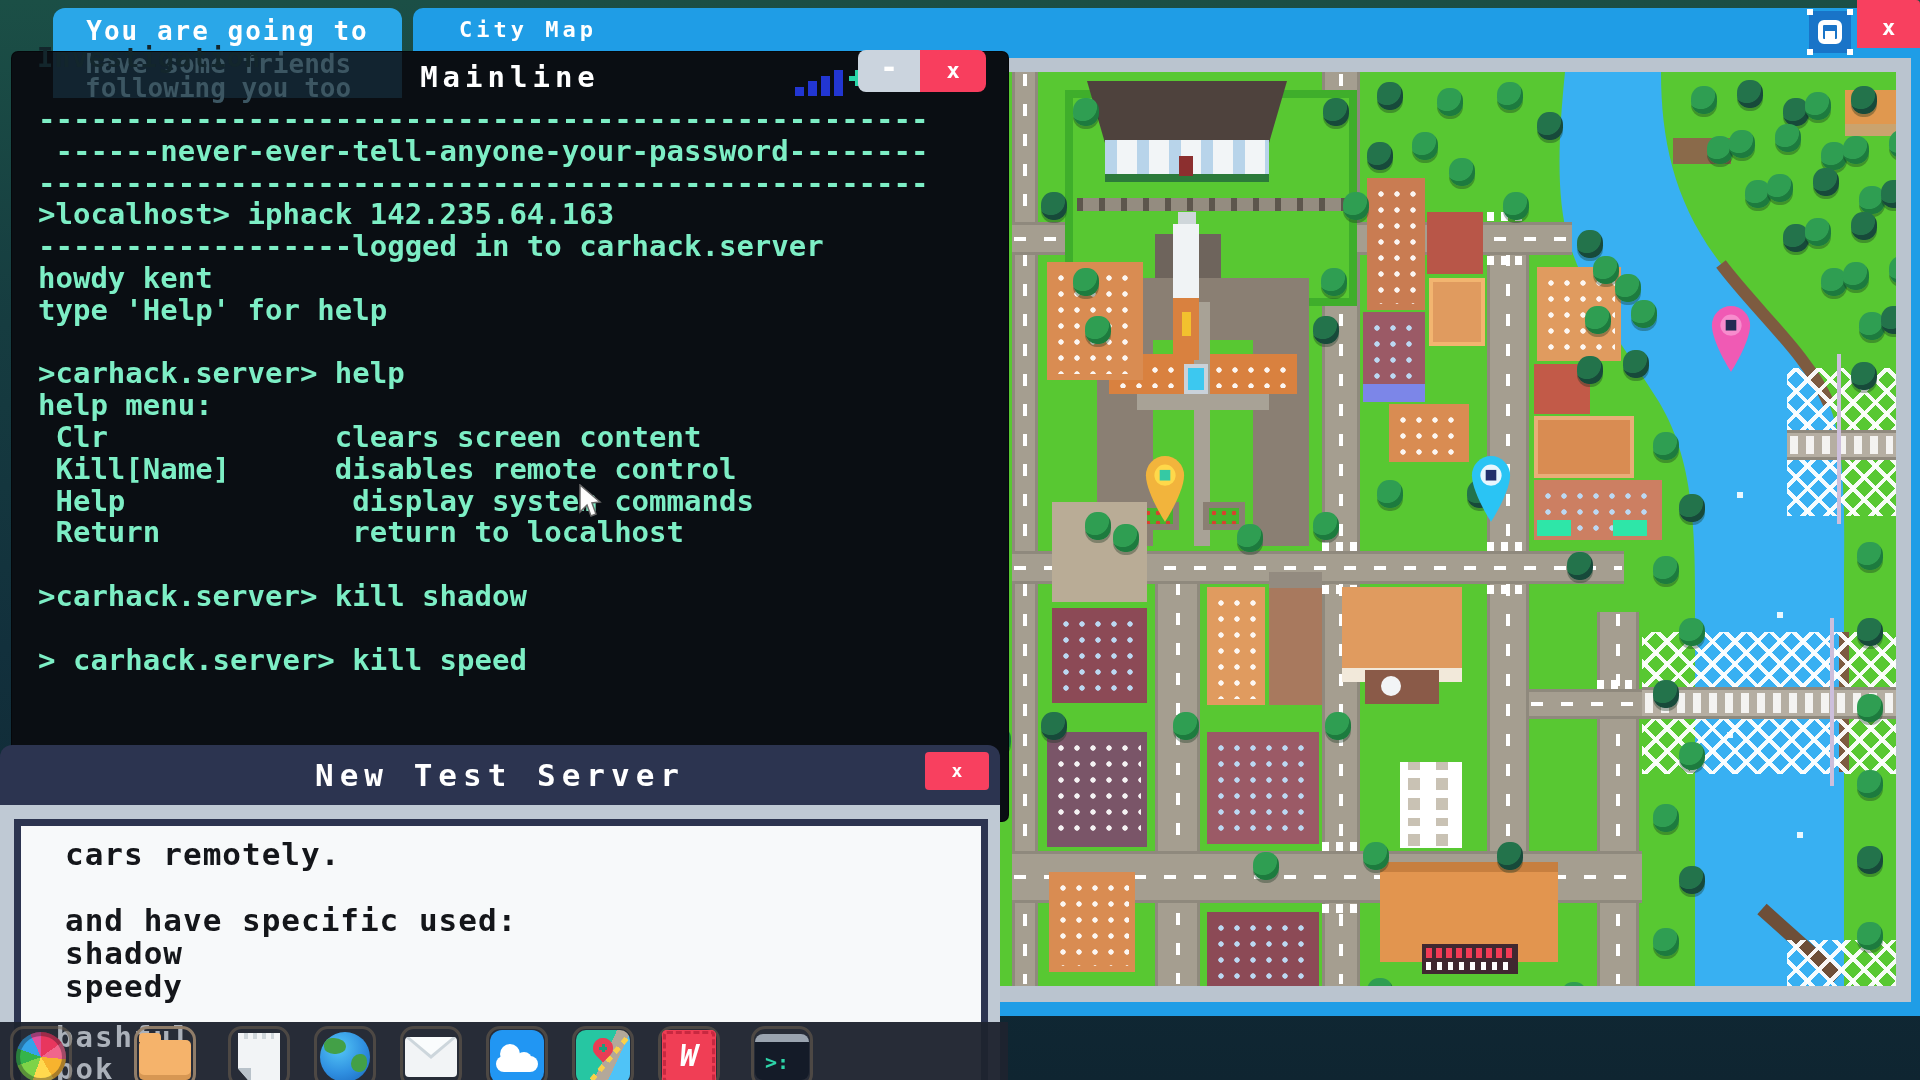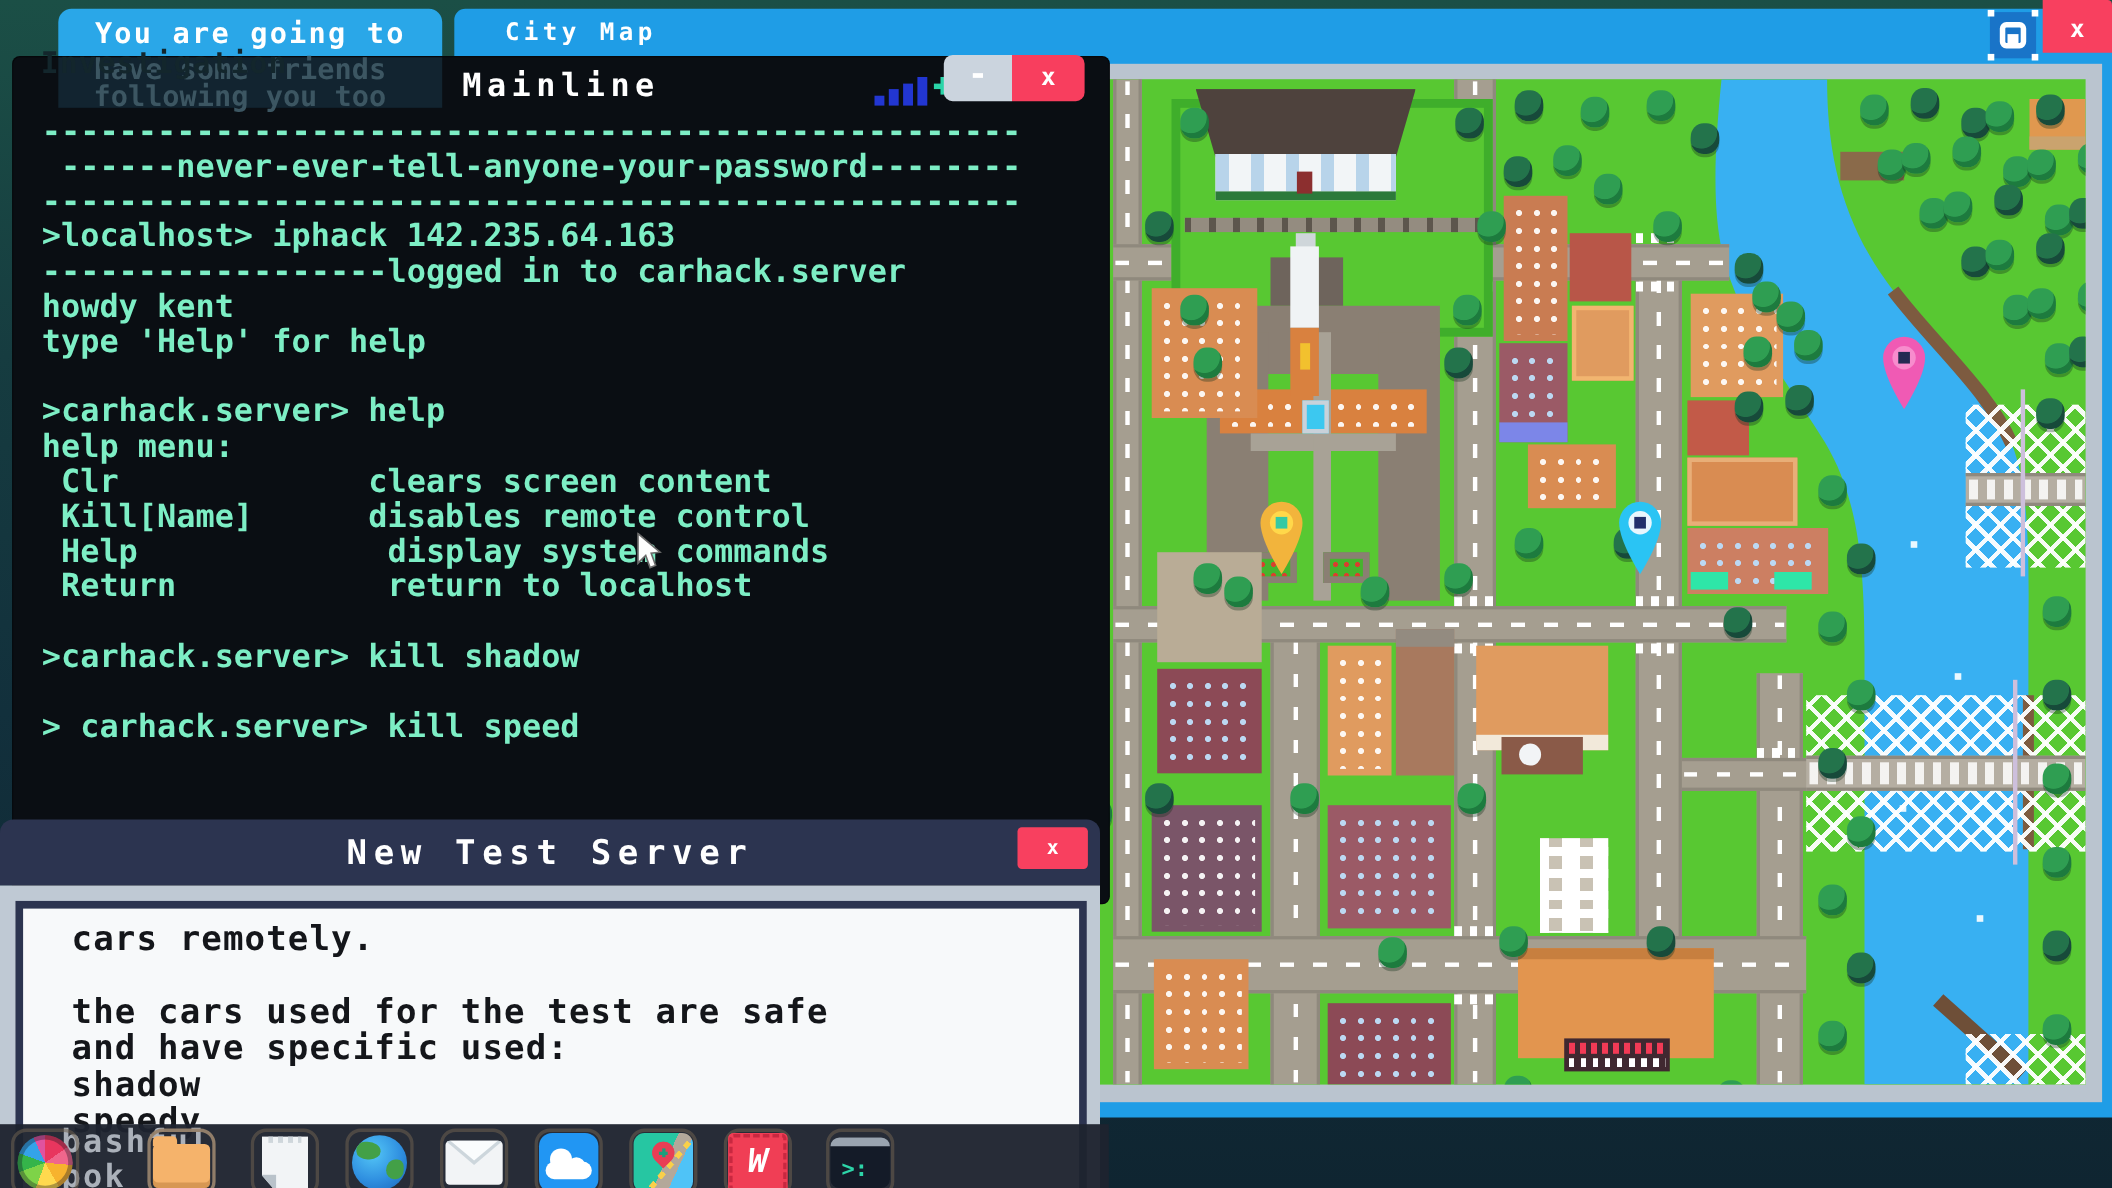--- a/index.html
+++ b/index.html
@@ -399,21 +399,20 @@
 
   <div class="nts">
     <div class="nts-bar">
       <div class="nts-title">New Test Server</div>
       <div class="nts-close">x</div>
     </div>
     <div class="nts-body">
       <div class="nts-inner" id="nts-lines">
           <div>cars remotely.</div>
           <div> </div>
-          <div>the cars used for the test are safe</div>
           <div>and have specific used:</div>
           <div>shadow</div>
           <div>speedy</div>
         </div>
     </div>
   </div>
 
   <div class="taskbar"></div>
   <div class="dock-ghost" style="left:56px;top:1020px">bashful</div>
   <div class="dock-ghost" style="left:56px;top:1052px">pok</div>

